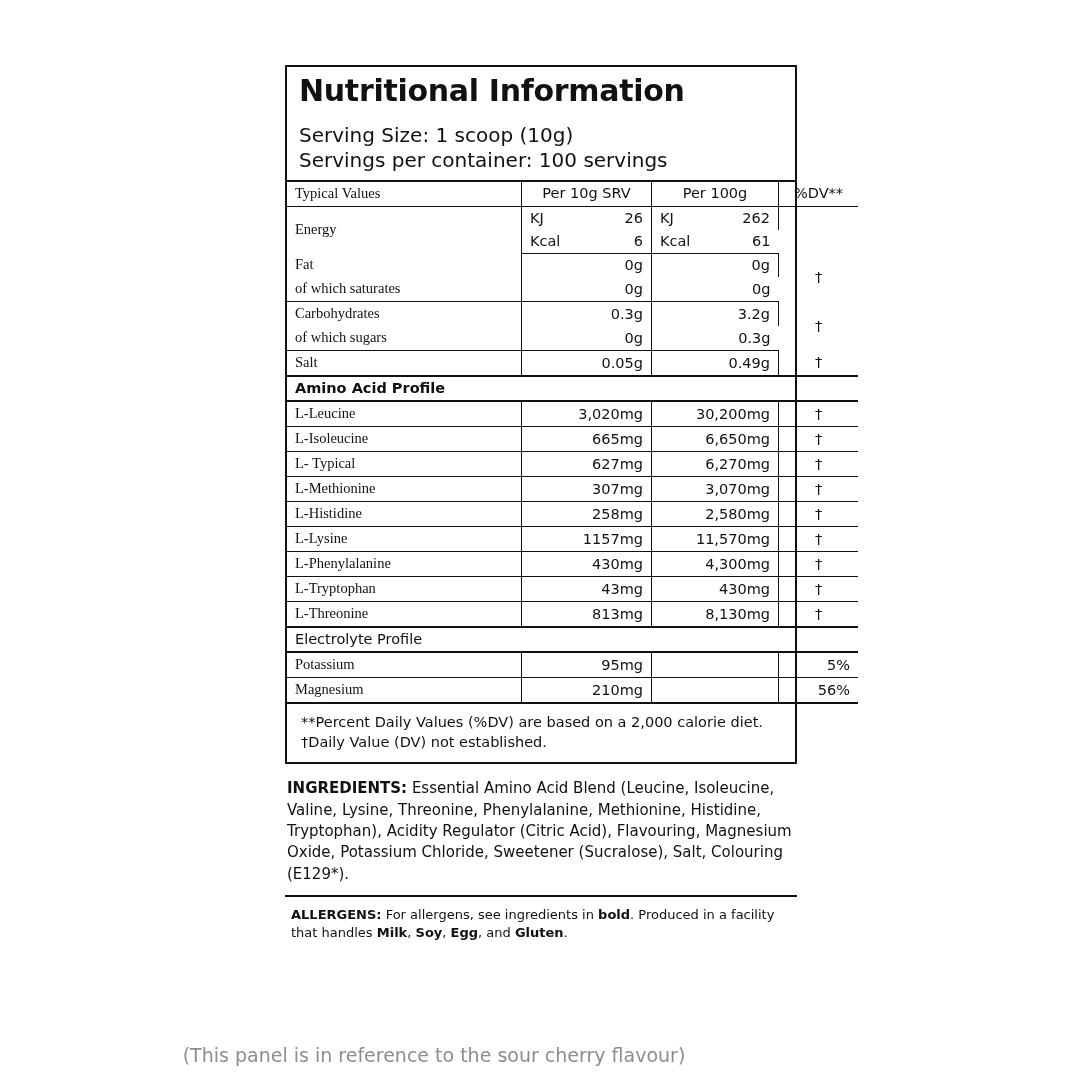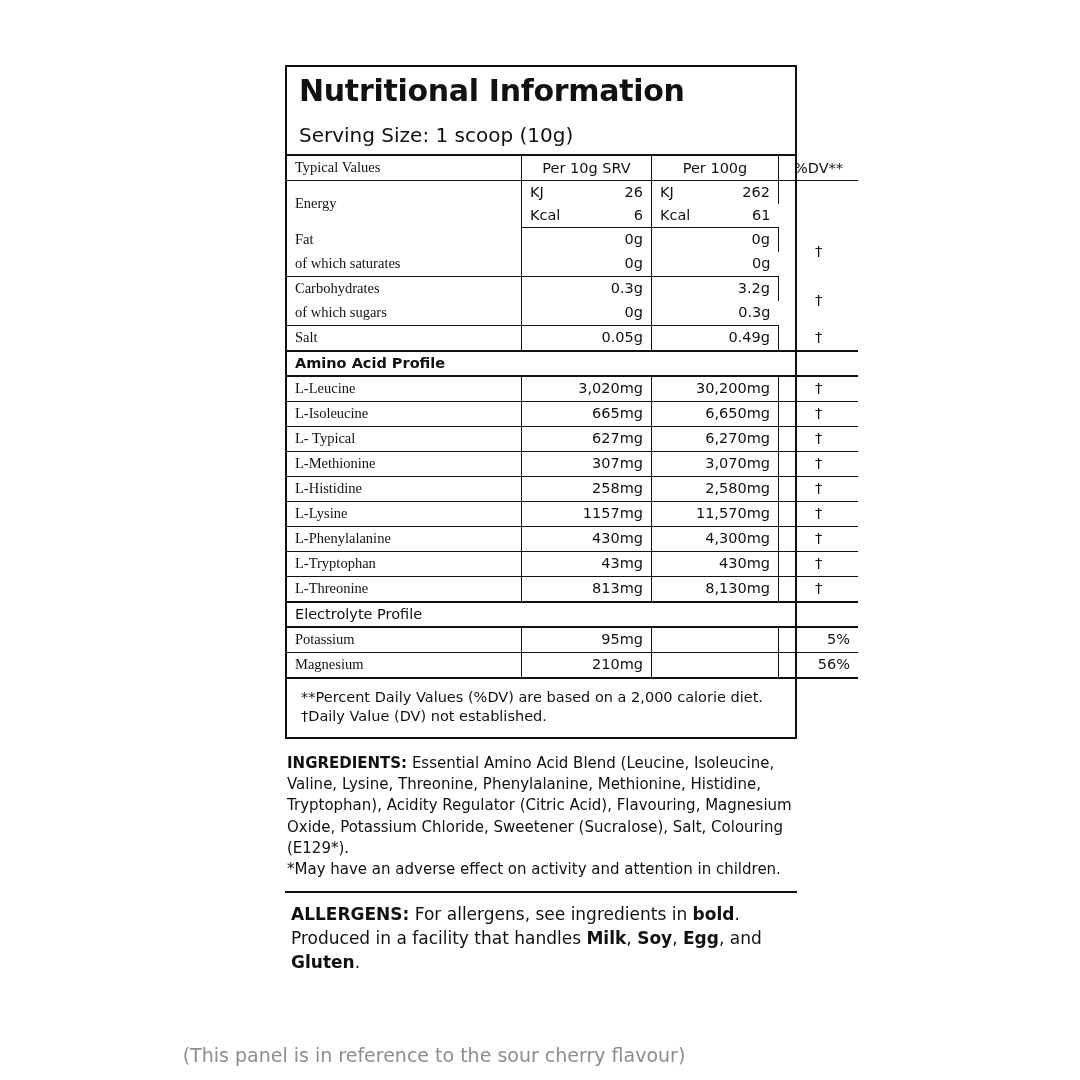--- a/index.html
+++ b/index.html
@@ -83,21 +83,21 @@
     margin-top: 14px;
     font-size: 15px;
     line-height: 1.42;
     padding: 0 2px 0 2px;
   }
   .rule {
     border-top: 2.5px solid #111;
     margin: 10px 0 9px 0;
   }
   .allergens {
-    font-size: 17px;
+    font-size: 13px;
     line-height: 1.42;
     padding-left: 6px;
   }
   .allergens b { font-weight: 700; }
   .note {
     margin-top: 24px;
     text-align: center;
     font-size: 19px;
     color: #8d8d8d;
     width: 100%;
@@ -112,20 +112,21 @@
 </head>
 <body>
 
 <div class="panel">
 
   <div class="nutri-box">
 
     <div class="head">
       <div class="title">Nutritional Information</div>
       <div class="serving-line">Serving Size: 1 scoop (10g)</div>
+      <div class="serving-line">Servings per container: 100 servings</div>
     </div>
 
     <table class="nt">
       <tbody>
         <tr>
           <td class="c-name">Typical Values</td>
           <td class="c-srv" style="text-align:center">Per 10g SRV</td>
           <td class="c-100" style="text-align:center">Per 100g</td>
           <td class="c-dv">%DV**</td>
         </tr>
@@ -271,21 +272,20 @@
     </table>
 
     <div class="footnotes">
       <div>**Percent Daily Values (%DV) are based on a 2,000 calorie diet.</div>
       <div>†Daily Value (DV) not established.</div>
     </div>
   </div>
 
   <div class="ingredients">
     <span style="font-weight:700">INGREDIENTS:</span><span> Essential Amino Acid Blend (Leucine, Isoleucine, Valine, Lysine, Threonine, Phenylalanine, Methionine, Histidine, Tryptophan), Acidity Regulator (Citric Acid), Flavouring, Magnesium Oxide, Potassium Chloride, Sweetener (Sucralose), Salt, Colouring (E129*).</span>
-    <div>*May have an adverse effect on activity and attention in children.</div>
   </div>
 
   <div class="rule"></div>
 
   <div class="allergens">
     <span style="font-weight:700">ALLERGENS:</span><span> For allergens, see ingredients in </span><b>bold</b><span>. Produced in a facility that handles </span><b>Milk</b><span>, </span><b>Soy</b><span>, </span><b>Egg</b><span>, and </span><b>Gluten</b><span>.</span>
   </div>
 </div>
 
 <div class="footer-wrap">

